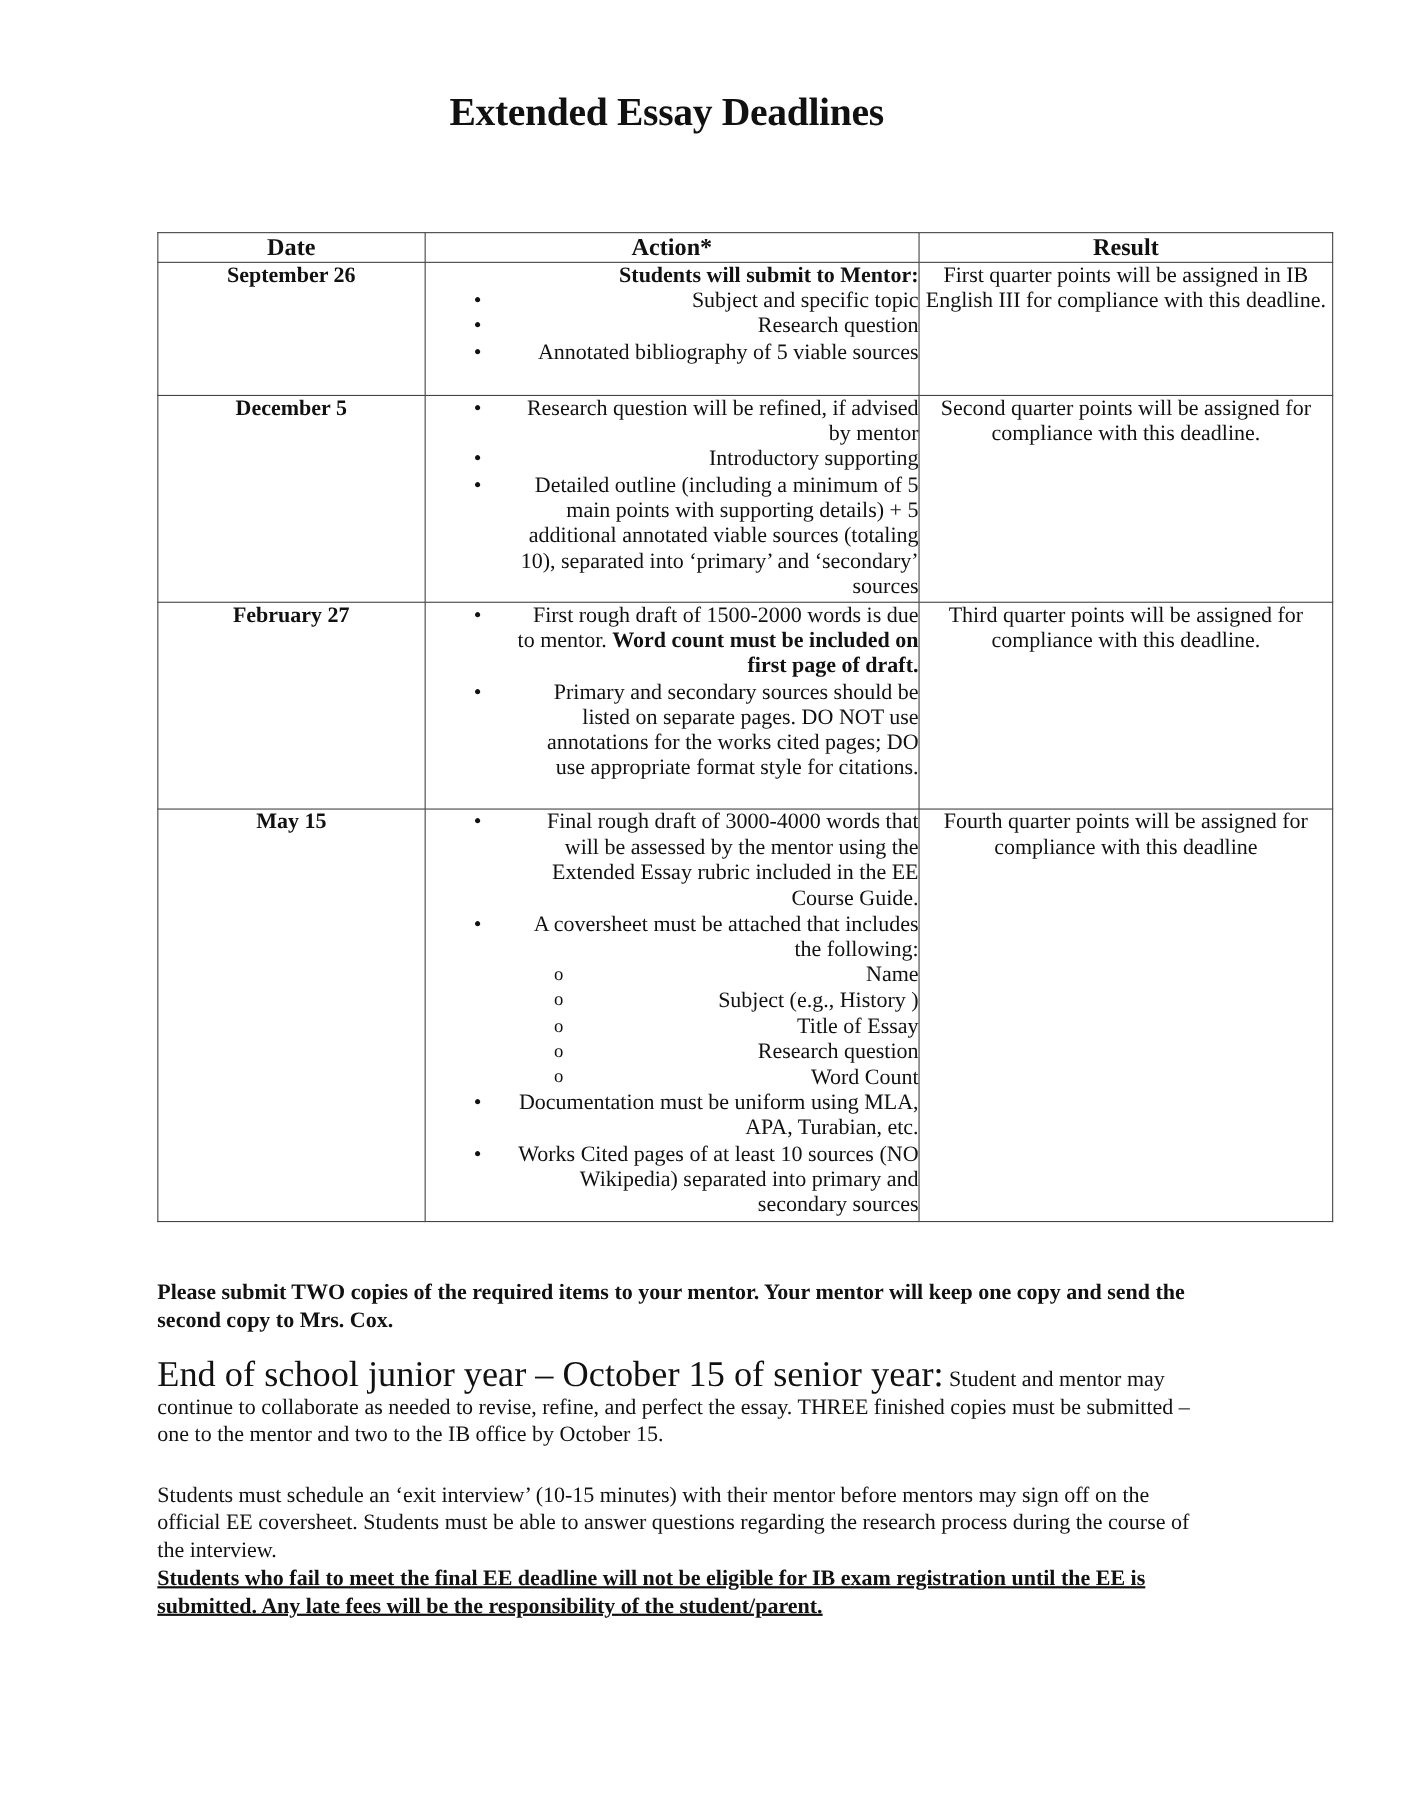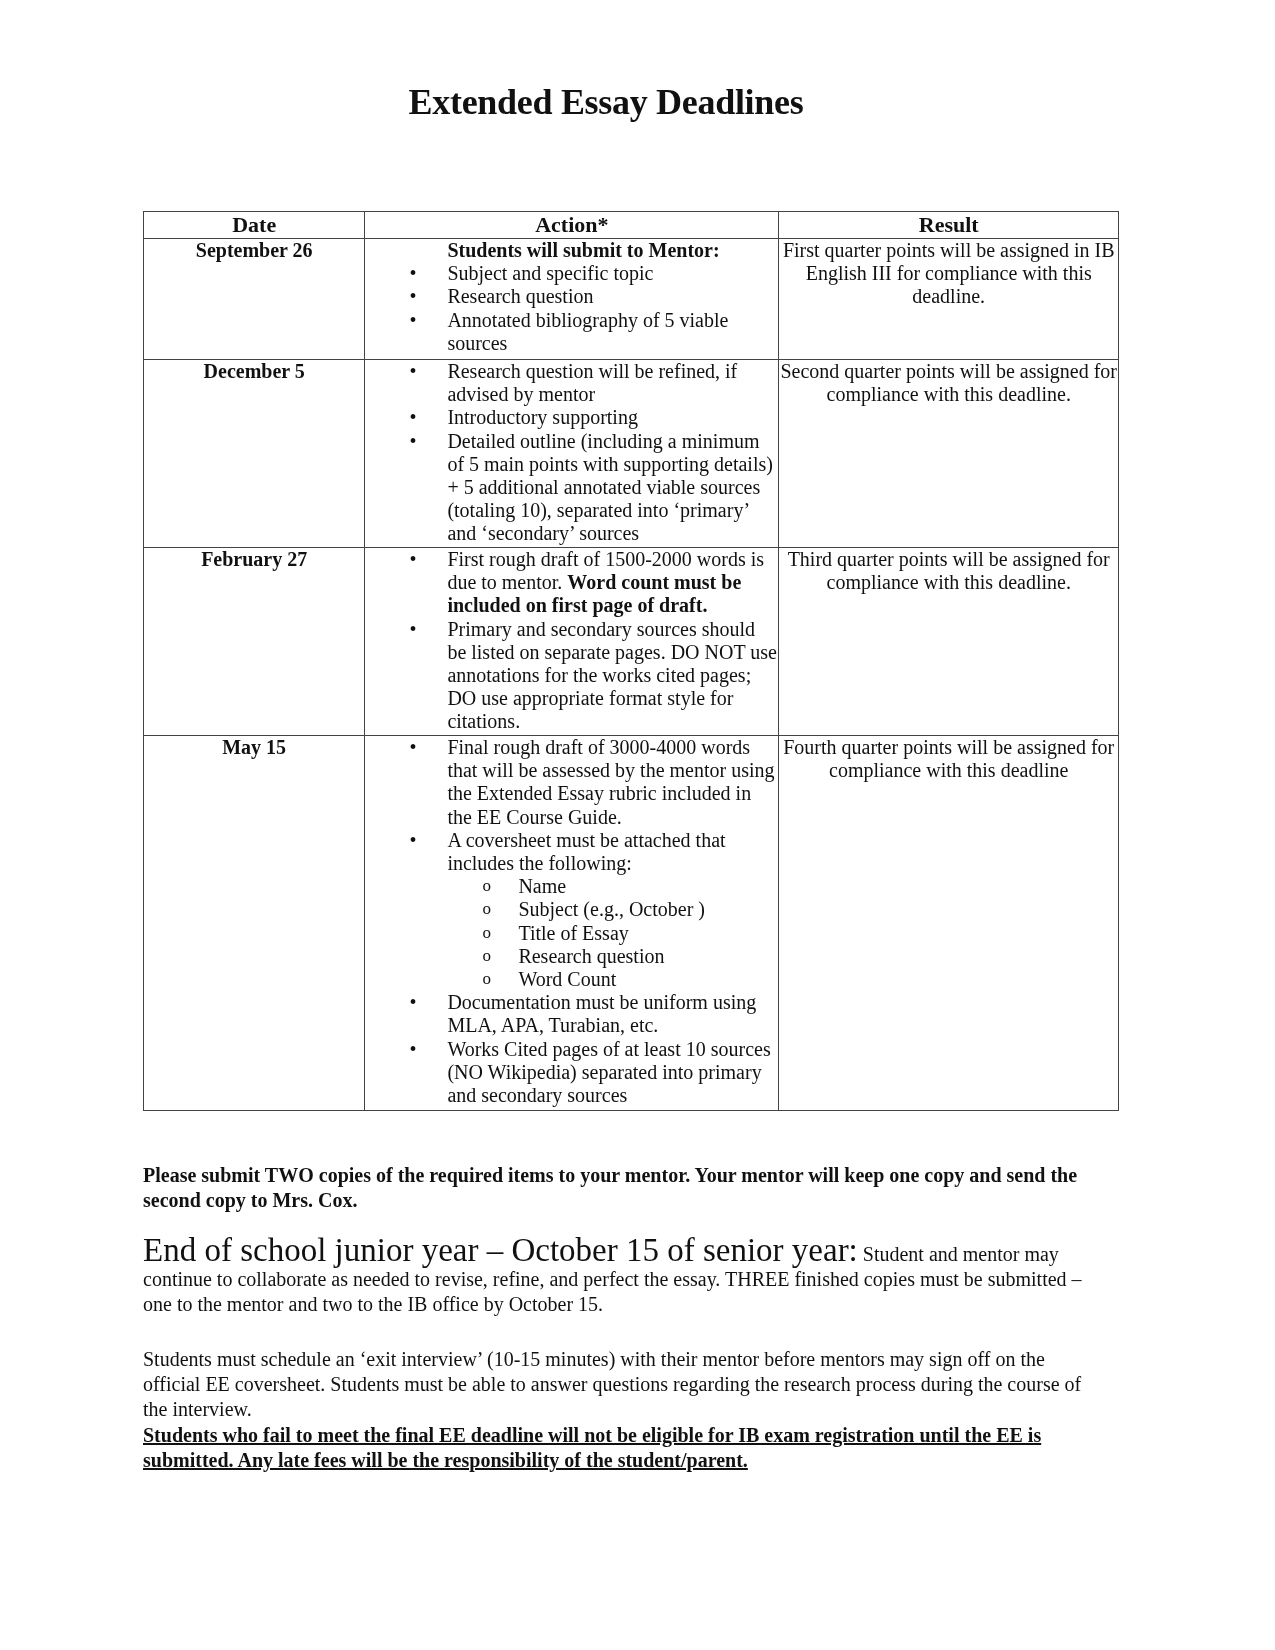--- a/index.html
+++ b/index.html
@@ -4,33 +4,33 @@
 <style>
   html, body { margin: 0; padding: 0; background: #ffffff; }
   body {
     width: 1275px; height: 1650px; position: relative; overflow: hidden;
     font-family: "Liberation Serif", "DejaVu Serif", serif; color: #111;
   }
   .title-block { position: absolute; top: 86px; left: 0; width: 1212px; text-align: center; }
   .title-line { font-size: 36px; font-weight: bold; line-height: 33px; letter-spacing: -0.3px; }
 
   table.deadlines {
-    position: absolute; top: 211px; left: 143px; width: 976px;
+    position: absolute; top: 211px; left: 143px; width: 1069px;
     border-collapse: collapse; font-size: 20px; line-height: 23.2px;
   }
   table.deadlines th, table.deadlines td {
     border: 1.5px solid #444; vertical-align: top; padding: 0;
   }
   table.deadlines th { font-size: 22px; font-weight: bold; text-align: center; line-height: 26px; }
   col.c-date { width: 231px; }
   col.c-action { width: 428px; }
   col.c-result { width: 358px; }
   td.date-cell { text-align: center; font-weight: bold; padding-top: 0; }
   td.result-cell { text-align: center; padding: 0 8px; }
-  td.action-cell { padding: 0 6px 0 0; }
+  td.action-cell { padding: 0 6px 0 0; text-align: right; }
   .action-heading { font-weight: bold; padding-left: 82px; }
   ul.bullets { list-style: none; margin: 0; padding: 0; }
   ul.bullets > li { position: relative; padding-left: 82px; }
   ul.bullets > li::before {
     content: "\2022"; position: absolute; left: 44px; top: 0; font-size: 20px;
   }
   ul.sub { list-style: none; margin: 0; padding: 0; }
   ul.sub > li { position: relative; padding-left: 153px; margin-left: -82px; font-weight: normal; }
   ul.sub > li::before {
     content: "o"; position: absolute; left: 117px; top: -1px; font-weight: normal; font-size: 17px;
@@ -104,21 +104,21 @@
 
     <tr style="height:375px">
       <td class="date-cell">May 15</td>
       <td class="action-cell">
         <ul class="bullets">
           <li>Final rough draft of 3000-4000 words that will be assessed by the mentor using the Extended Essay rubric included in the EE Course Guide.</li>
           <li>
             <span>A coversheet must be attached that includes the following:</span>
             <ul class="sub">
               <li>Name</li>
-              <li>Subject  (e.g., October )</li>
+              <li>Subject  (e.g., History )</li>
               <li>Title of Essay</li>
               <li>Research question</li>
               <li>Word Count</li>
             </ul>
           </li>
           <li>Documentation must be uniform using MLA, APA, Turabian, etc.</li>
           <li>Works Cited pages of at least 10 sources (NO Wikipedia) separated into primary and secondary sources</li>
         </ul>
       </td>
       <td class="result-cell">Fourth quarter points will be assigned for compliance with this deadline</td>

